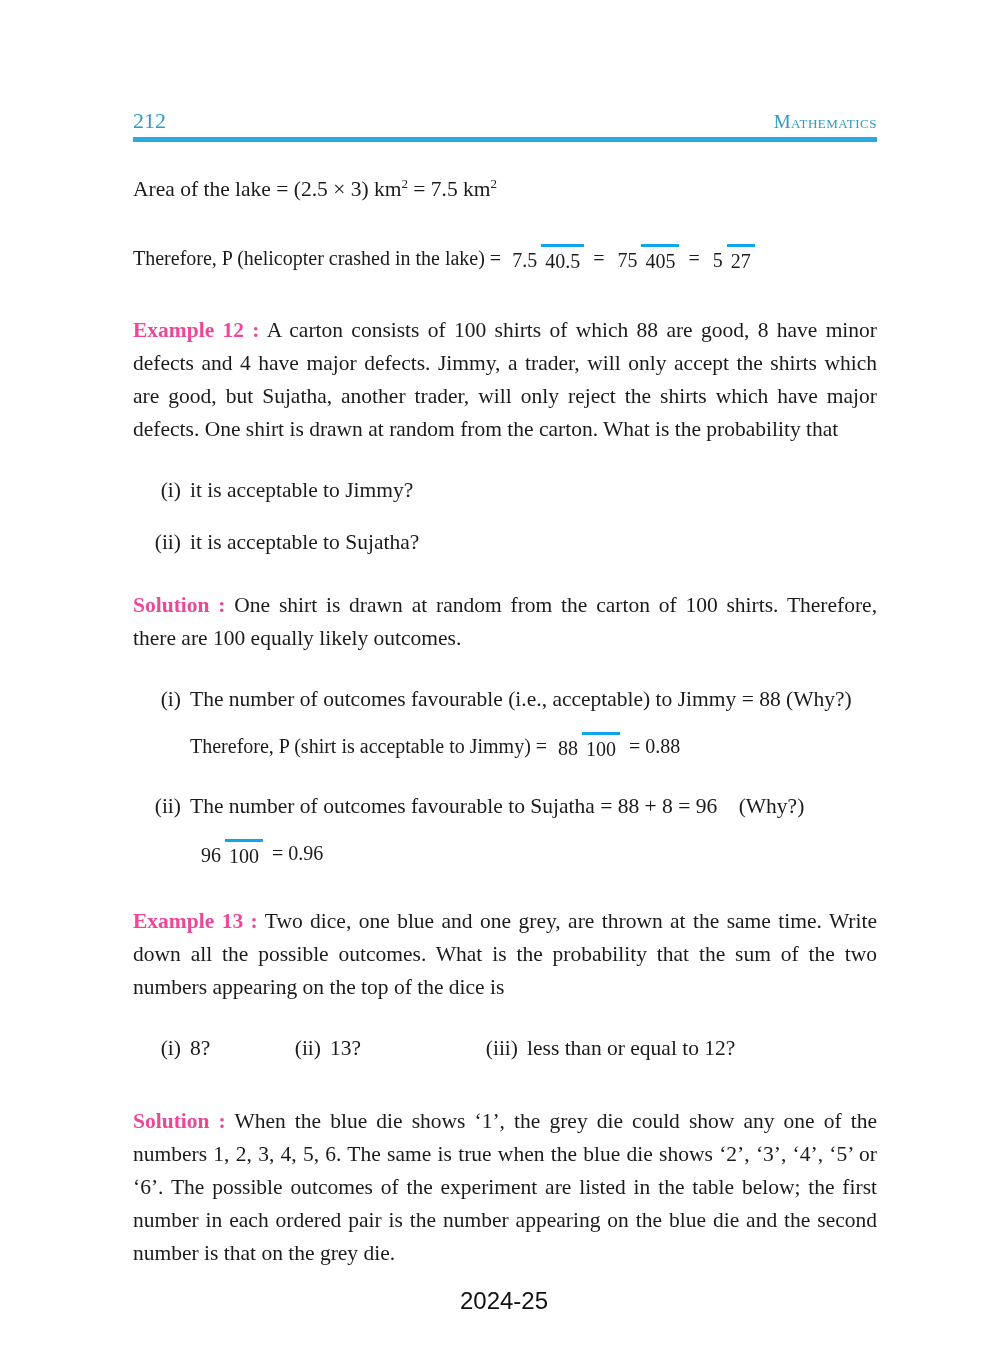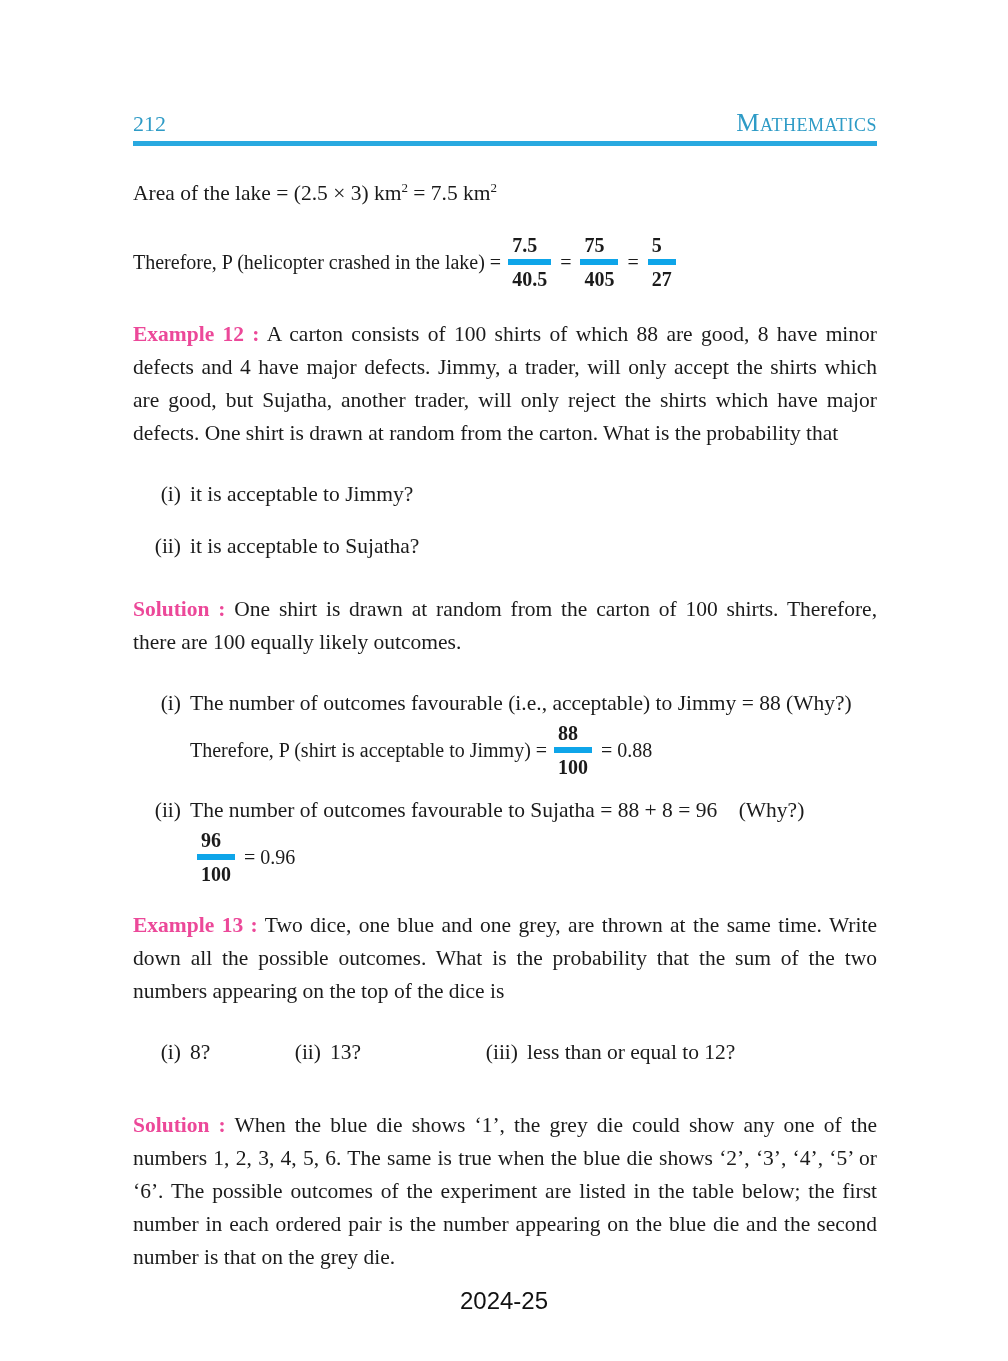--- a/index.html
+++ b/index.html
@@ -25,21 +25,21 @@
     margin-top: 108px;
     display: flex;
     justify-content: space-between;
     align-items: baseline;
   }
   .page-num {
     font-size: 22px;
     color: #2E9BC6;
   }
   .book-title {
-    font-size: 26px;
+    font-size: 19px;
     font-variant: small-caps;
     letter-spacing: 0.5px;
     color: #2E9BC6;
   }
   .rule {
     height: 5px;
     background: #29A9E0;
     margin-top: 3px;
   }
   
@@ -61,29 +61,28 @@
   
   .eq-row {
     display: flex;
     align-items: center;
     font-size: 20px;
     margin-top: 14px;
     min-height: 62px;
   }
   .frac {
     display: inline-flex;
-    flex-direction: column;
-    align-items: flex-start;
+    flex-direction: row;
+    align-items: flex-end;
     text-align: center;
     margin: 0 7px;
     line-height: 25px;
-    font-weight: bold;
   }
   .frac .num { padding: 0 4px 1px; display: block; }
-  .frac .den { border-top: 6px solid #0ea5e9; padding: 2px 4px 0; display: block; }
+  .frac .den { border-top: 3px solid #0ea5e9; padding: 2px 4px 0; display: block; }
   .eq-sign { margin: 0 2px; }
   
   .item {
     display: flex;
     font-size: 21.5px;
     line-height: 33px;
   }
   .item .marker {
     flex: 0 0 48px;
     text-align: right;

